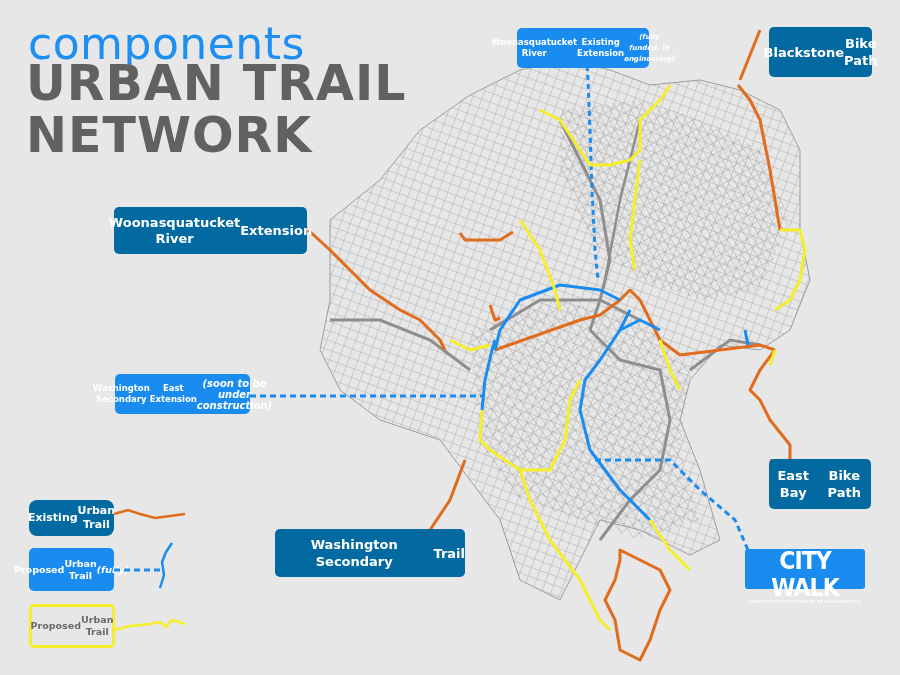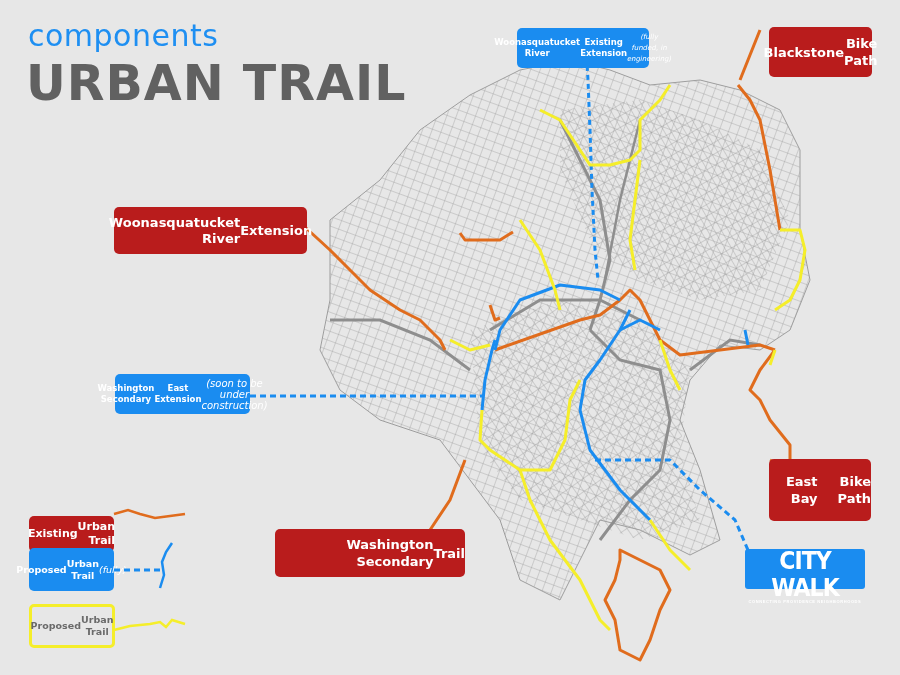--- a/index.html
+++ b/index.html
@@ -1,35 +1,36 @@
 <!DOCTYPE html>
 <html><head>
 <meta charset="utf-8">
 <style>
   html,body{margin:0;padding:0;}
   body{width:900px;height:675px;background:#e7e7e7;position:relative;overflow:hidden;font-family:"Liberation Sans","DejaVu Sans",sans-serif;}
-  .title-sub{position:absolute;left:28px;top:18px;font-size:30px;color:#1e8ff2;letter-spacing:0.5px;font-family:"DejaVu Sans",sans-serif;}
+  .title-sub{position:absolute;left:28px;top:18px;font-size:44px;color:#1e8ff2;letter-spacing:0.5px;font-family:"DejaVu Sans",sans-serif;}
   .title-main{position:absolute;left:26px;top:58px;font-size:49px;line-height:52px;font-weight:bold;color:#616161;font-family:"DejaVu Sans",sans-serif;letter-spacing:1px;}
   .title-main div{white-space:nowrap;}
   svg.map{position:absolute;left:0;top:0;}
   .label{position:absolute;border-radius:5px;color:#fff;text-align:center;font-weight:bold;box-sizing:border-box;display:flex;flex-direction:row;justify-content:center;align-items:center;font-family:"DejaVu Sans",sans-serif;}
-  .orange{background:#b91c1c;text-align:right;}
+  .orange{background:#0369a1;}
   .blue{background:#1a8cf0;}
   .yellowbox{background:#e7e7e7;border:3px solid #f5ee2a;color:#6a6a6a;}
-  .label .it{font-style:italic;font-weight:normal;}
+  .label .it{font-style:italic;font-weight:bold;}
   .citywalk{position:absolute;left:745px;top:549px;width:120px;height:40px;background:#1a8cf0;border-radius:3px;color:#fff;text-align:center;box-sizing:border-box;padding-top:2px;}
   .cw-main{font-family:"DejaVu Sans",sans-serif;font-weight:bold;font-size:22px;line-height:24px;letter-spacing:-1px;transform:scaleY(1.1);}
   .cw-sub{font-size:4px;letter-spacing:0.6px;font-weight:bold;}
 </style>
 </head>
 <body>
 
 <div class="title-sub">components</div>
 <div class="title-main">
   <div>URBAN TRAIL</div>
+  <div>NETWORK</div>
 </div>
 
 <svg class="map" width="900" height="675" viewBox="0 0 900 675">
   <defs>
     <pattern id="grid1" width="9" height="9" patternUnits="userSpaceOnUse" patternTransform="rotate(20)">
       <path d="M0 0 H9 M0 0 V9" stroke="#8f8f8f" stroke-width="0.7" fill="none"></path>
     </pattern>
     <pattern id="grid2" width="7" height="11" patternUnits="userSpaceOnUse" patternTransform="rotate(-35)">
       <path d="M0 0 H7 M0 0 V11" stroke="#8f8f8f" stroke-width="0.7" fill="none"></path>
     </pattern>
@@ -110,27 +111,27 @@
   <div>Washington Secondary</div>
   <div>East Extension</div>
   <div class="it" style="font-size:10px;">(soon to be under construction)</div>
 </div>
 
 <div class="label orange" style="left:275px;top:529px;width:190px;height:48px;font-size:13px;line-height:17px;">
   <div>Washington Secondary</div>
   <div>Trail</div>
 </div>
 
-<div class="label orange" style="left:769px;top:459px;width:102px;height:62px;font-size:13px;line-height:17px;">
+<div class="label orange" style="left:769px;top:459px;width:102px;height:50px;font-size:13px;line-height:17px;">
   <div>East Bay</div>
   <div>Bike Path</div>
 </div>
 
 <div>
-  <div class="label orange" style="left:29px;top:516px;width:85px;height:36px;font-size:11px;line-height:14px;">
+  <div class="label orange" style="left:29px;top:500px;width:85px;height:36px;font-size:11px;line-height:14px;border-radius:8px;">
     <div>Existing</div>
     <div>Urban Trail</div>
   </div>
   <div class="label blue" style="left:29px;top:548px;width:85px;height:43px;font-size:9.5px;line-height:12px;">
     <div>Proposed</div>
     <div>Urban Trail</div>
     <div class="it">(fully)</div>
   </div>
   <div class="label yellowbox" style="left:29px;top:604px;width:86px;height:44px;font-size:9.5px;line-height:12px;">
     <div>Proposed</div>

